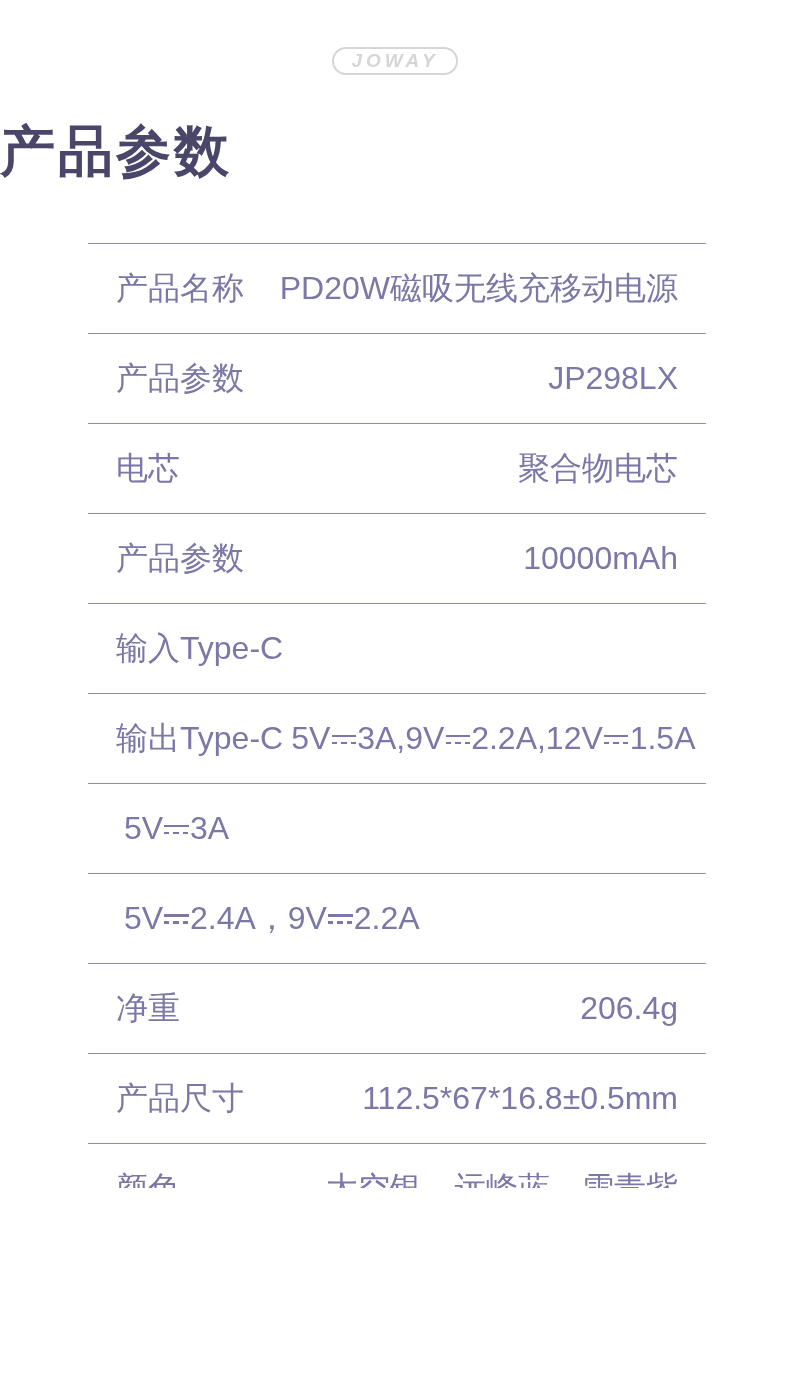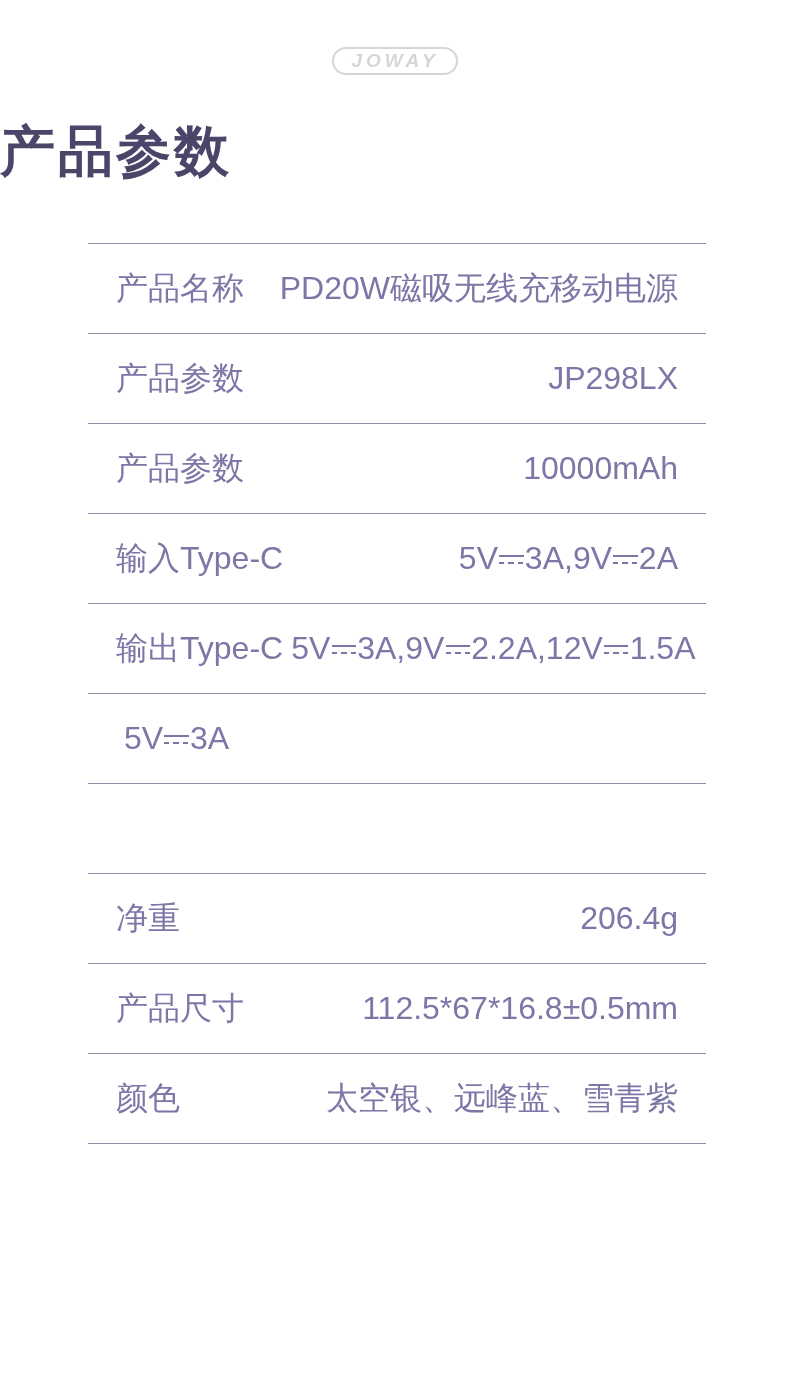--- a/index.html
+++ b/index.html
@@ -121,41 +121,45 @@
     <div class="spec-row">
       <span class="spec-label">产品名称</span>
       <span class="spec-value">PD20W磁吸无线充移动电源</span>
     </div>
 
     <div class="spec-row">
       <span class="spec-label">产品参数</span>
       <span class="spec-value">JP298LX</span>
     </div>
 
+    <div class="spec-row">
+      <span class="spec-label">电芯</span>
+      <span class="spec-value">聚合物电芯</span>
+    </div>
 
     <div class="spec-row">
       <span class="spec-label">产品参数</span>
       <span class="spec-value">10000mAh</span>
     </div>
 
     <div class="spec-row">
       <span class="spec-label">输入Type-C</span>
-      <span class="spec-value">5V<span class="dc"></span>3A,9V<span class="dc"></span>2A</span>
     </div>
 
     <div class="spec-row">
       <span class="spec-label">输出Type-C</span>
       <span class="spec-value">5V<span class="dc"></span>3A,9V<span class="dc"></span>2.2A,12V<span class="dc"></span>1.5A</span>
     </div>
 
     <div class="spec-row">
       <span class="spec-value">5V<span class="dc"></span>3A</span>
     </div>
 
     <div class="spec-row">
+      <span class="spec-value">5V<span class="dc"></span>2.4A，9V<span class="dc"></span>2.2A</span>
     </div>
 
 
     <div class="spec-row">
       <span class="spec-label">净重</span>
       <span class="spec-value">206.4g</span>
     </div>
 
     <div class="spec-row">
       <span class="spec-label">产品尺寸</span>

